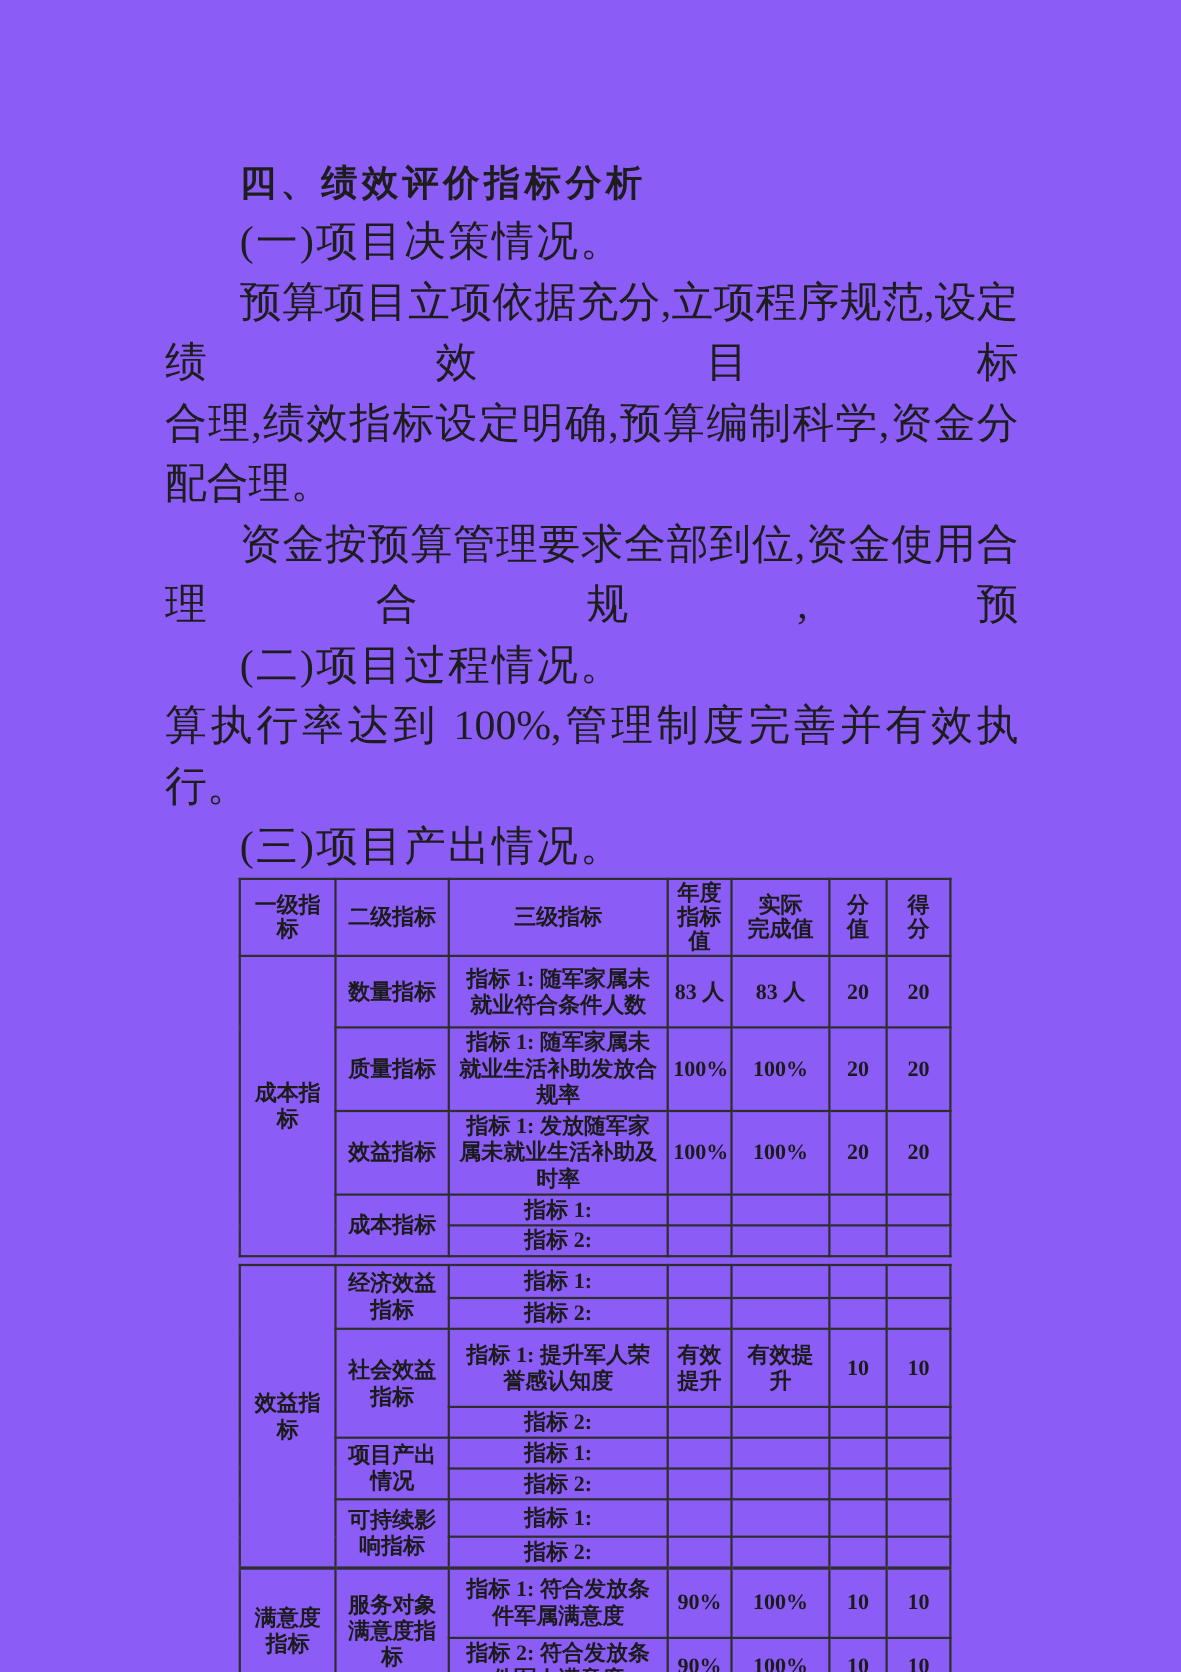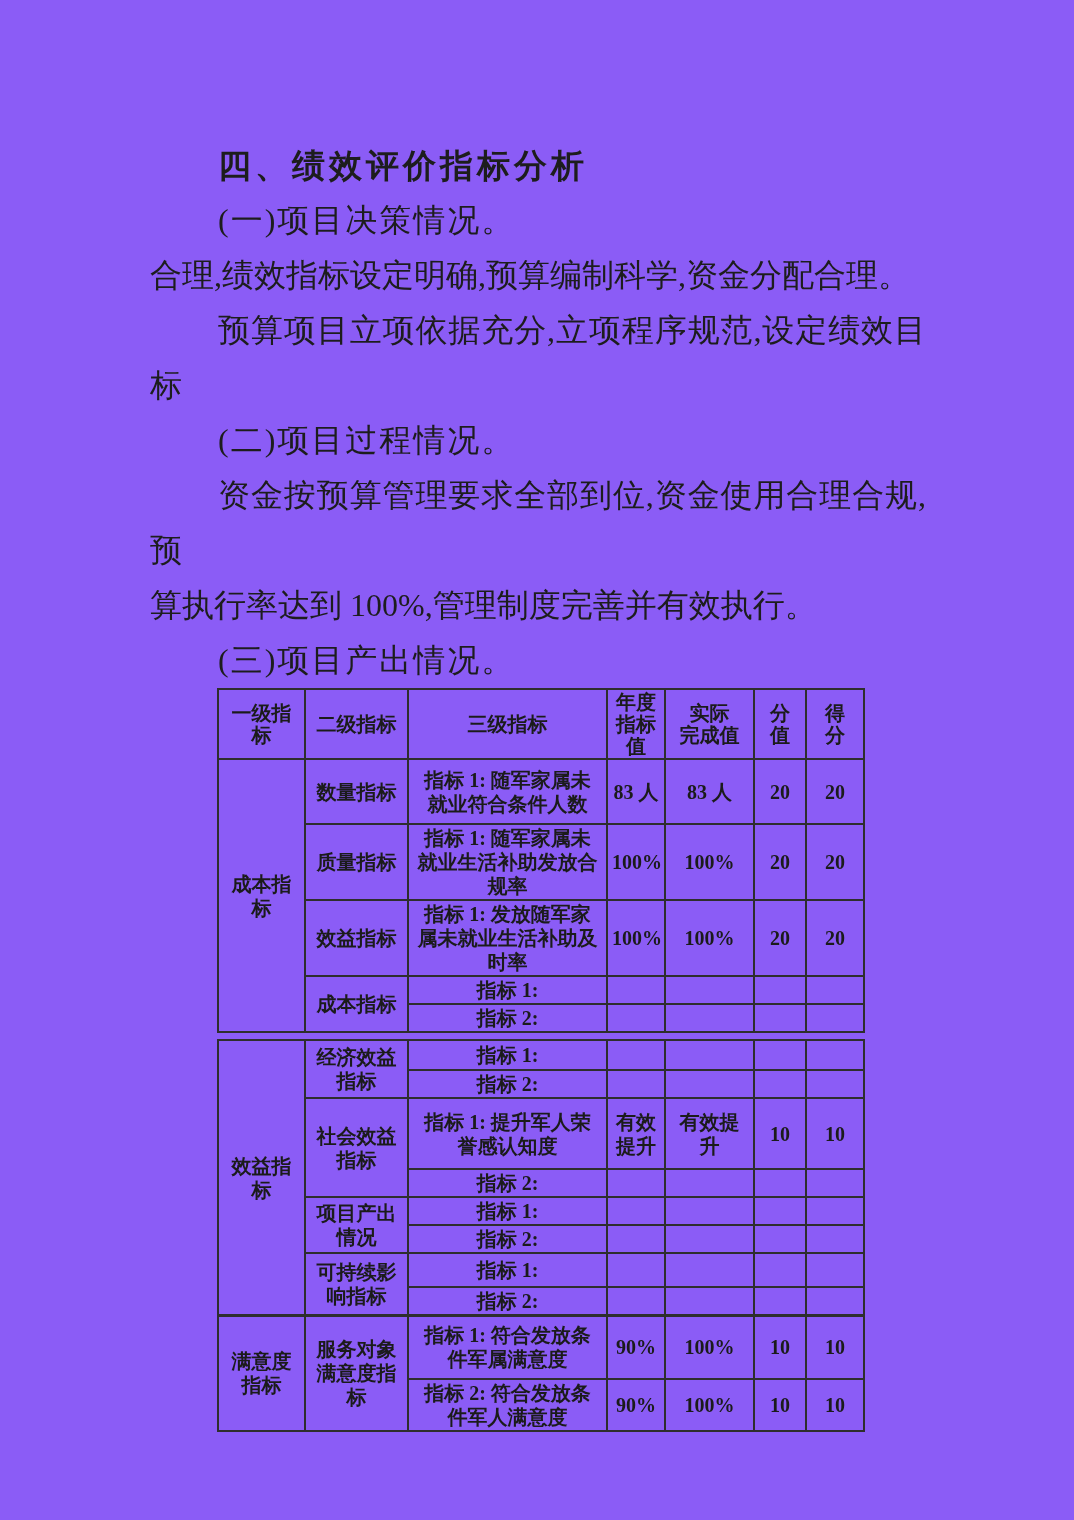--- a/index.html
+++ b/index.html
@@ -11,21 +11,21 @@
     font-family:"Liberation Serif","DejaVu Serif",serif;
     color:#1d1d1d;
     overflow:hidden;
   }
   .content{
     position:absolute;
     left:150px;top:138px;
     width:776px;
   }
   .line{
-    font-size:32px;
+    font-size:38px;
     line-height:55px;
     white-space:nowrap;
   }
   .heading{
     font-family:"Liberation Sans","DejaVu Sans",sans-serif;
     font-weight:bold;
     font-size:33px;
     letter-spacing:4px;
     line-height:55px;
     text-indent:68px;
@@ -81,24 +81,24 @@
   tr.h63{height:63px;} tr.h47{height:47px;}
 </style>
 </head>
 <body>
 
 <div class="page">
   <div class="content">
 
     <h1 class="heading">四、绩效评价指标分析</h1>
     <div class="line sub">(一)项目决策情况。</div>
+    <div class="line para indent stretch">预算项目立项依据充分,立项程序规范,设定绩效目标</div>
     <div class="line para">合理,绩效指标设定明确,预算编制科学,资金分配合理。</div>
-    <div class="line para indent stretch">预算项目立项依据充分,立项程序规范,设定绩效目标</div>
+    <div class="line para indent stretch">资金按预算管理要求全部到位,资金使用合理合规,预</div>
     <div class="line sub">(二)项目过程情况。</div>
-    <div class="line para indent stretch">资金按预算管理要求全部到位,资金使用合理合规,预</div>
     <div class="line para">算执行率达到 100%,管理制度完善并有效执行。</div>
     <div class="line sub">(三)项目产出情况。</div>
 
     <table class="tbl tbl1">
       <colgroup>
         <col style="width:87px">
           <col style="width:103px">
           <col style="width:199px">
         <col style="width:58px">
           <col style="width:89px">

